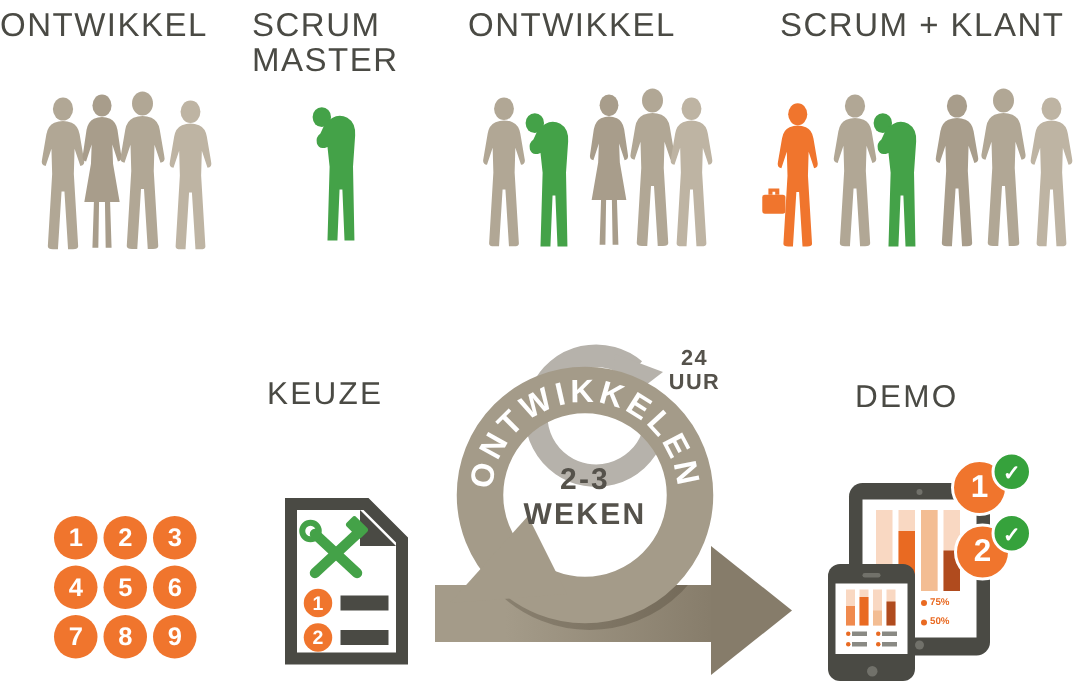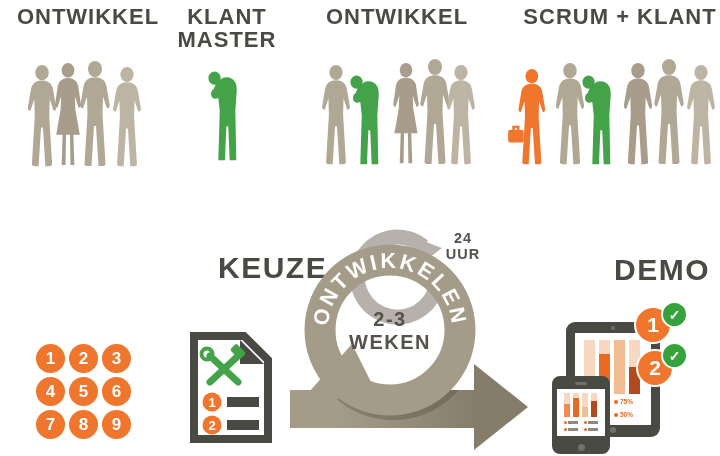--- a/index.html
+++ b/index.html
@@ -1,26 +1,26 @@
 <!DOCTYPE html>
 <html style="--ink: #4a4a44; --muted: #55524b; --taupe: #b1a795; --taupe2: #a89d8b; --taupe3: #beb4a3; --green: #44a248; --greenCheck: #36a23c; --orange: #f0752d; --orangeStrong: #e96a22; --orangeMedium: #f08a4e; --orangeDark: #b04b1e; --orangePale: #f9d8c2; --orangeSoft: #f3bd93; --ring: #a49b89; --ringSmall: #b6b2ab; --arrowDark: #867c6a; --device: #4a4a44;"><head>
 <meta charset="utf-8">
 <style>
   html,body{margin:0;padding:0;background:#fff;}
   #stage{
     position:relative;width:720px;height:456px;overflow:hidden;background:#fff;
     font-family:"Liberation Sans",sans-serif;
   }
   .stage-title{
-    position:absolute;color:var(--ink);font-weight:bold;text-align:center;
+    position:absolute;color:var(--ink);font-weight:normal;text-align:left;
     line-height:1.04;letter-spacing:1px;white-space:nowrap;
   }
   .t-lg{font-size:22px;}
   .t-md{font-size:15.5px;letter-spacing:1.5px;}
-  .t-xl{font-size:30px;letter-spacing:1.5px;margin-left:40px;}
+  .t-xl{font-size:21px;letter-spacing:1.5px;}
   svg{position:absolute;overflow:visible;}
   .f-taupe{fill:var(--taupe);} .f-taupe2{fill:var(--taupe2);} .f-taupe3{fill:var(--taupe3);}
   .f-green{fill:var(--green);} .f-orange{fill:var(--orange);}
 
   
   #backlog-grid{position:absolute;left:36px;top:344px;display:grid;
     grid-template-columns:repeat(3,29px);grid-auto-rows:29px;gap:4px;}
   .backlog-item{width:29px;height:29px;border-radius:50%;background:var(--orange);
     color:#fff;font-weight:bold;font-size:17px;display:flex;align-items:center;justify-content:center;}
 
@@ -67,21 +67,21 @@
 </style>
 </head>
 <body>
 
 <div id="stage">
 
   <div class="stage-title t-lg" style="left:0;top:6px;width:176px;">
     <div>ONTWIKKEL</div>
   </div>
   <div class="stage-title t-lg" style="left:168px;top:6px;width:118px;">
-    <div>KLANT</div>
+    <div>SCRUM</div>
     <div>MASTER</div>
   </div>
   <div class="stage-title t-lg" style="left:312px;top:6px;width:170px;">ONTWIKKEL</div>
   <div class="stage-title t-lg" style="left:520px;top:6px;width:200px;">SCRUM + KLANT</div>
 
   <svg width="0" height="0">
     <defs>
       <symbol id="p-stand" viewBox="0 0 40 110">
         <ellipse cx="20" cy="9" rx="7" ry="8"></ellipse>
         <path d="M14 18.5 Q20 16 26 18.5 Q30.5 20.5 31.5 26.5 L34.5 44 Q35.5 48 32 48.5 L28 36.5 L27.5 54 L30.5 104 Q30.5 106 27 106 L23.5 106 L21 66 L19 66 L16.5 106 L13 106 Q9.5 106 9.5 104 L12.5 54 L12 36.5 L8 48.5 Q4.5 48 5.5 44 L8.5 26.5 Q9.5 20.5 14 18.5 Z"></path>

